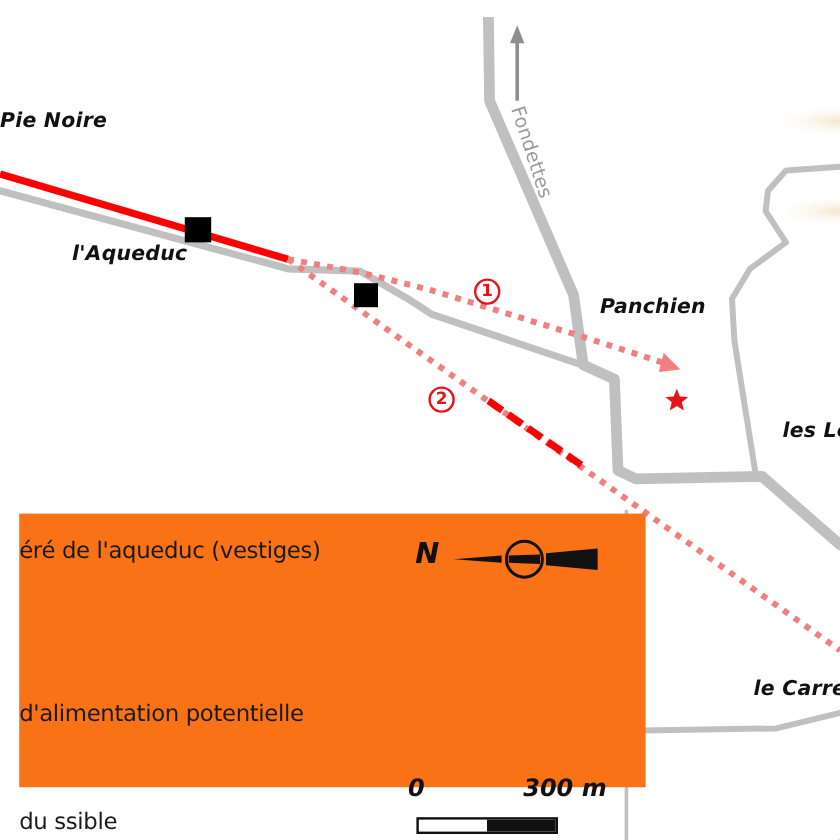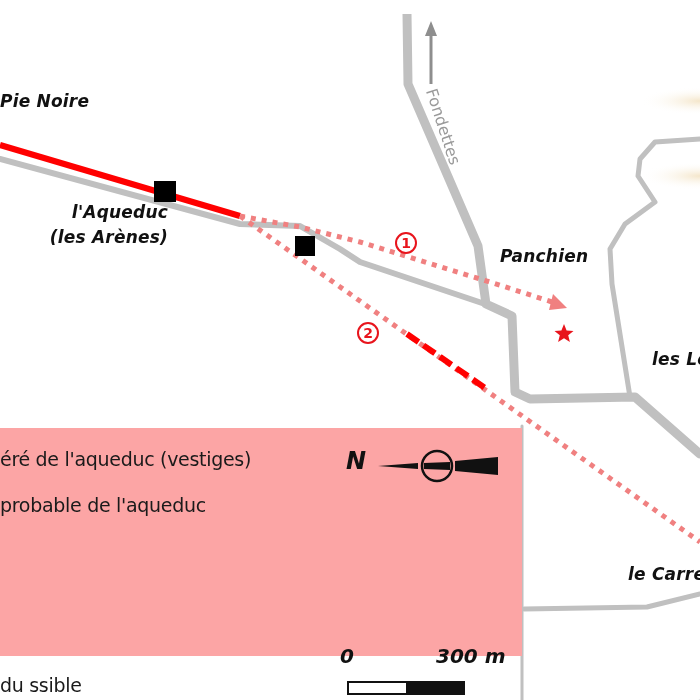--- a/index.html
+++ b/index.html
@@ -16,21 +16,21 @@
     .place {
       position: absolute;
       font-style: italic;
       font-weight: bold;
       font-size: 17px;
       color: #111111;
       white-space: nowrap;
       font-family: "DejaVu Sans", sans-serif;
       letter-spacing: 0.2px;
     }
-    .place-center { text-align: right; line-height: 25px; }
+    .place-center { text-align: center; line-height: 25px; }
     .road-label {
       position: absolute;
       font-size: 16px;
       color: #9a9a9a;
       white-space: nowrap;
       transform-origin: 0 0;
       font-family: "DejaVu Sans", sans-serif;
     }
     .state-marker {
       position: absolute;
@@ -39,23 +39,23 @@
       border-radius: 50%;
       color: #e8141c;
       font-size: 14px;
       font-weight: bold;
       line-height: 18px;
       text-align: center;
       font-family: "DejaVu Sans", sans-serif;
     }
     #legend {
       position: absolute;
-      left: 0; top: 414px;
+      left: 16px; top: 414px;
       width: 522px; height: 228px;
-      background: #fca5a5;
+      background: #f97316;
     }
     .legend-row {
       position: absolute;
       left: 0;
       font-size: 19px;
       color: #1a1a1a;
       white-space: nowrap;
       font-family: "DejaVu Sans", sans-serif;
       letter-spacing: -0.3px;
     }
@@ -144,34 +144,33 @@
 
     <rect x="154" y="167" width="22" height="21" fill="#000000"></rect>
     <rect x="295" y="222" width="20" height="20" fill="#000000"></rect>
 
     <polygon points="564,310 566.6,316.4 573.5,316.9 568.2,321.3 569.9,328 564,324.3 558.1,328 559.8,321.3 554.5,316.9 561.4,316.4" fill="#e8141c"></polygon>
   </svg>
 
   <div class="place" style="left:0;top:77px;">Pie Noire</div>
   <div class="place place-center" style="left:48px;top:186px;width:120px;">
     <div>l'Aqueduc</div>
-    <div>(les Arènes)</div>
   </div>
   <div class="place" style="left:500px;top:232px;">Panchien</div>
   <div class="place" style="left:652px;top:335px;">les Lo</div>
   <div class="place" style="left:628px;top:550px;">le Carre</div>
 
   <div class="road-label" style="left:440px;top:72px;transform:rotate(72deg);">Fondettes</div>
 
   <div class="state-marker" style="left:395px;top:218px;">1</div>
   <div class="state-marker" style="left:357px;top:308px;">2</div>
 
   <div id="legend">
     <div class="legend-row" style="top:20px;">éré de l'aqueduc (vestiges)</div>
-    <div class="legend-row" style="top:66px;">probable de l'aqueduc</div>
+    <div class="legend-row" style="top:156px;">d'alimentation potentielle</div>
     <div class="legend-row" style="top:246px;">du ssible</div>
   </div>
 
   <div class="north-label" style="left:346px;top:433px;">N</div>
   <svg width="700" height="700" viewBox="0 0 700 700" style="pointer-events:none;">
     <polygon points="378,452 418,449 418,455" fill="#111111"></polygon>
     <circle cx="437" cy="452" r="15" fill="none" stroke="#111111" stroke-width="2.5"></circle>
     <polygon points="424,449 450,448 450,456 424,455" fill="#111111"></polygon>
     <polygon points="455,447 498,443 498,461 455,457" fill="#111111"></polygon>
   </svg>

